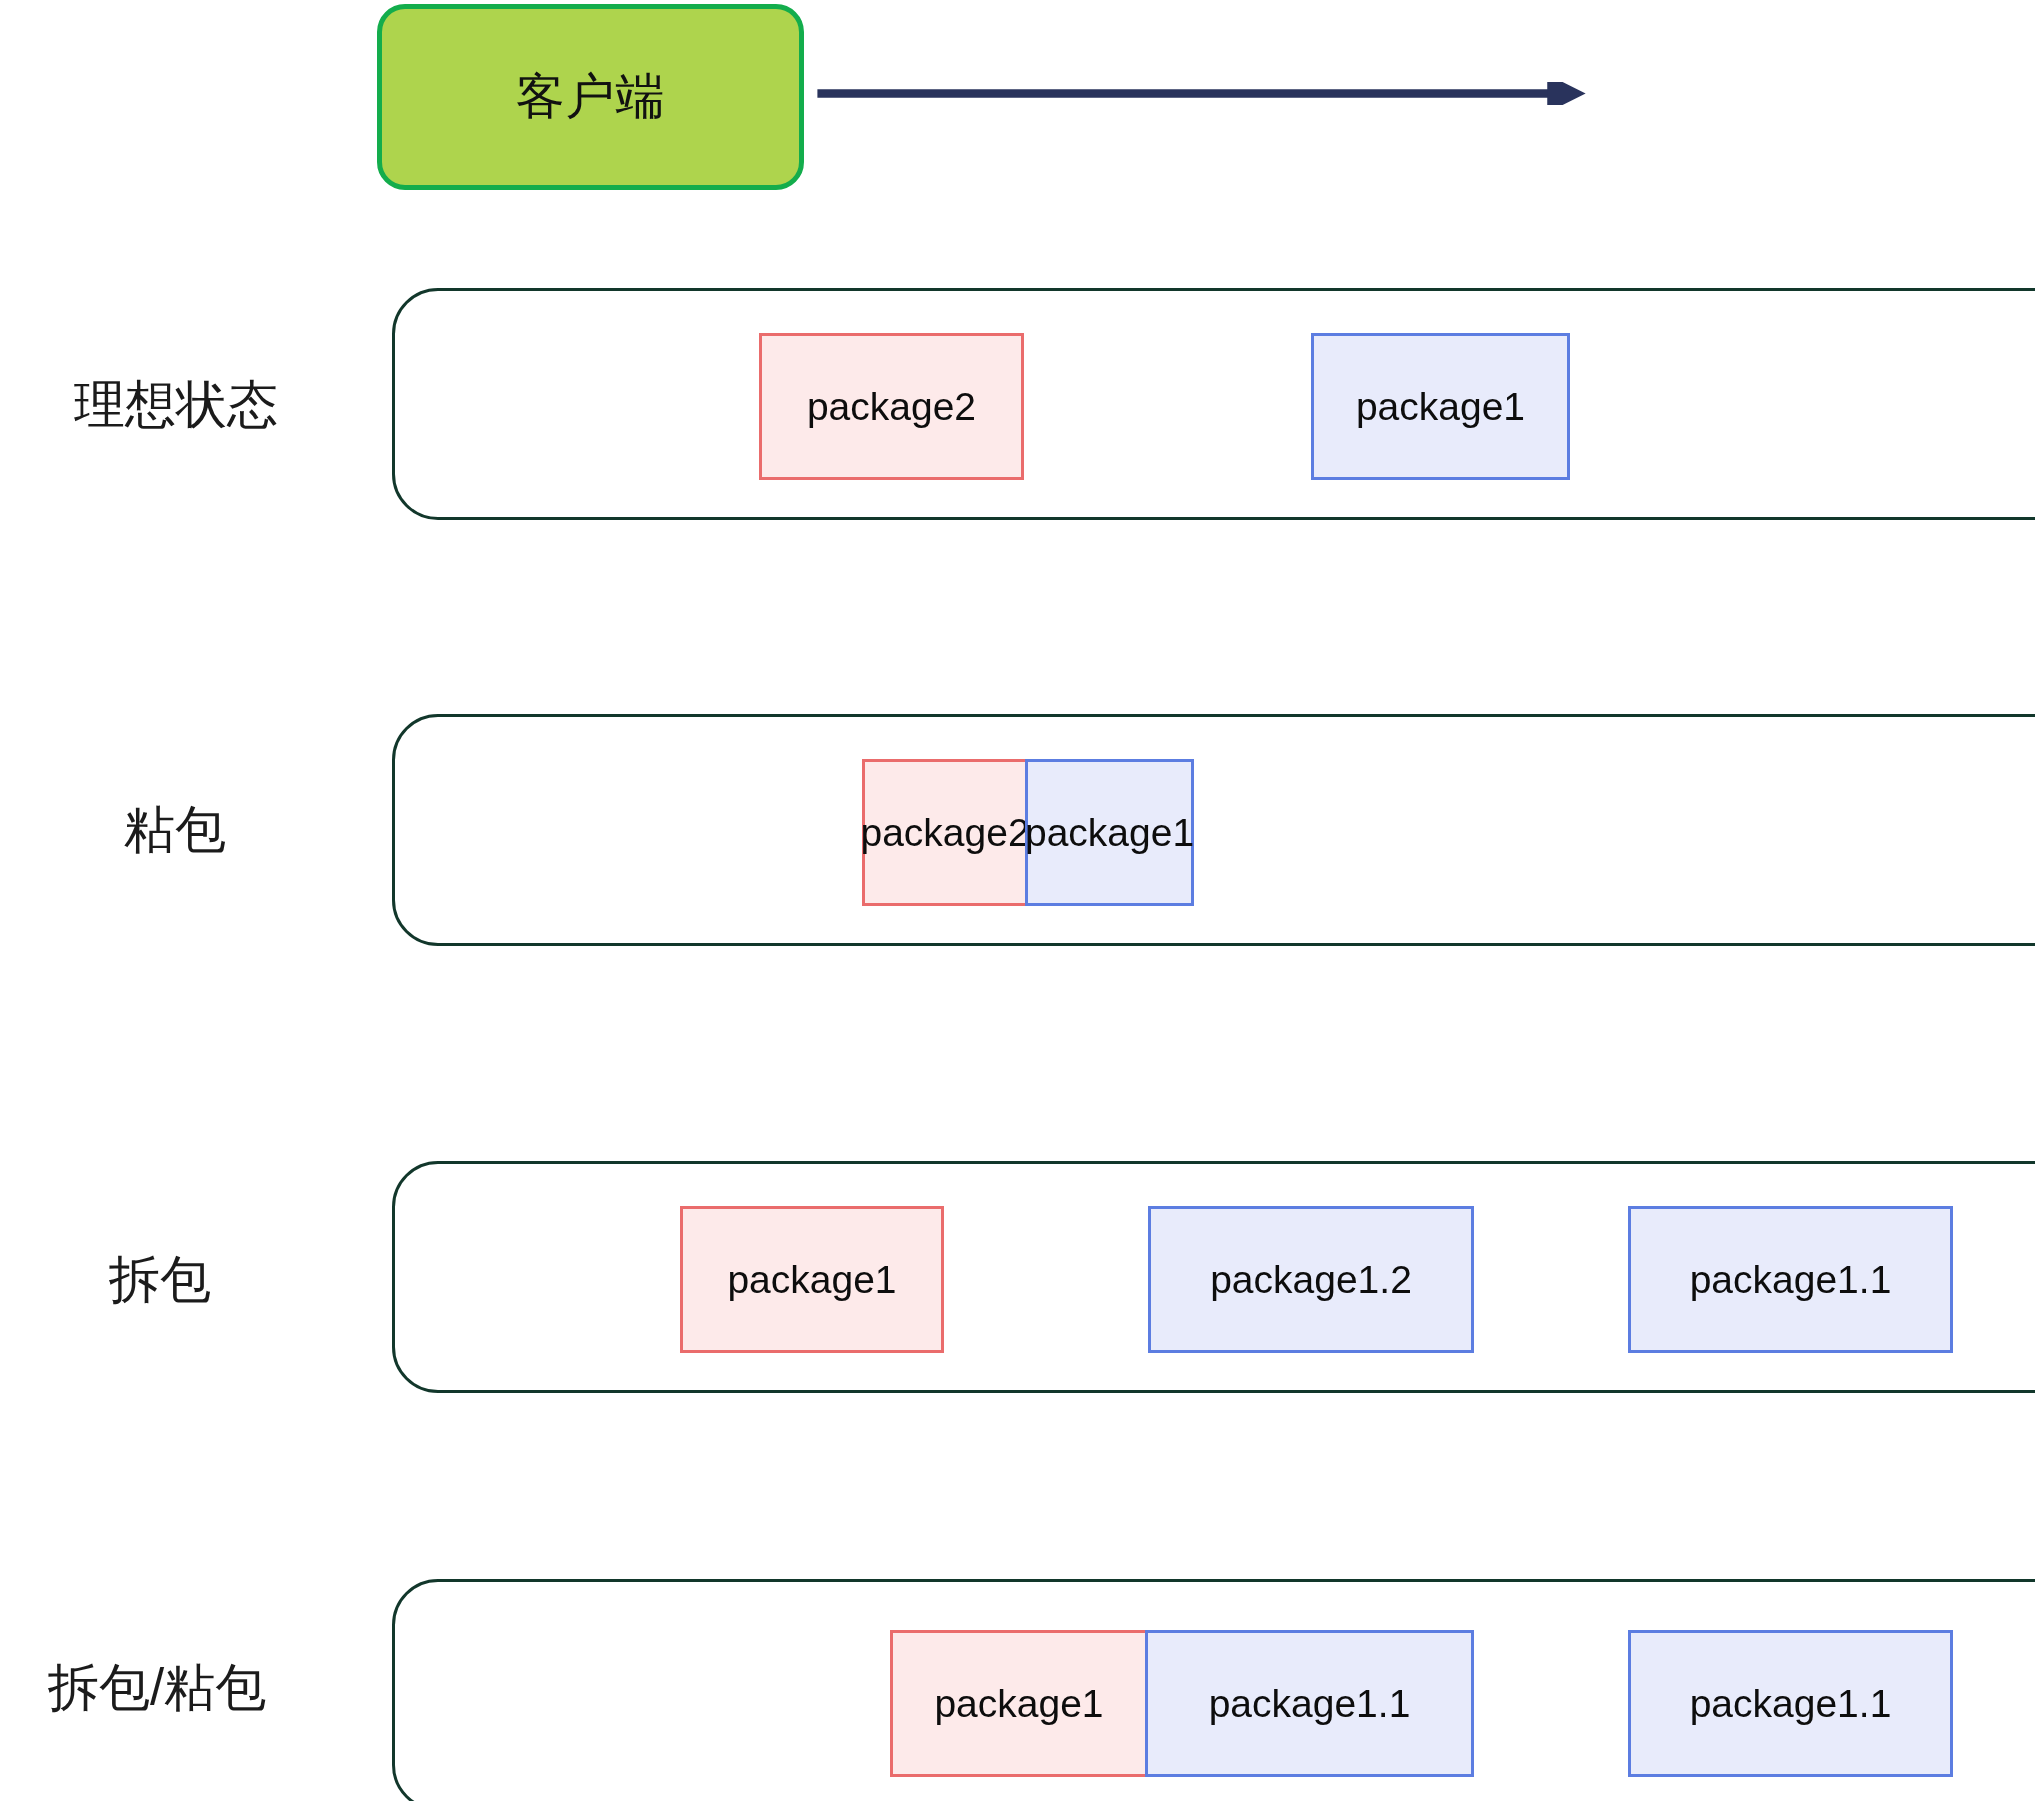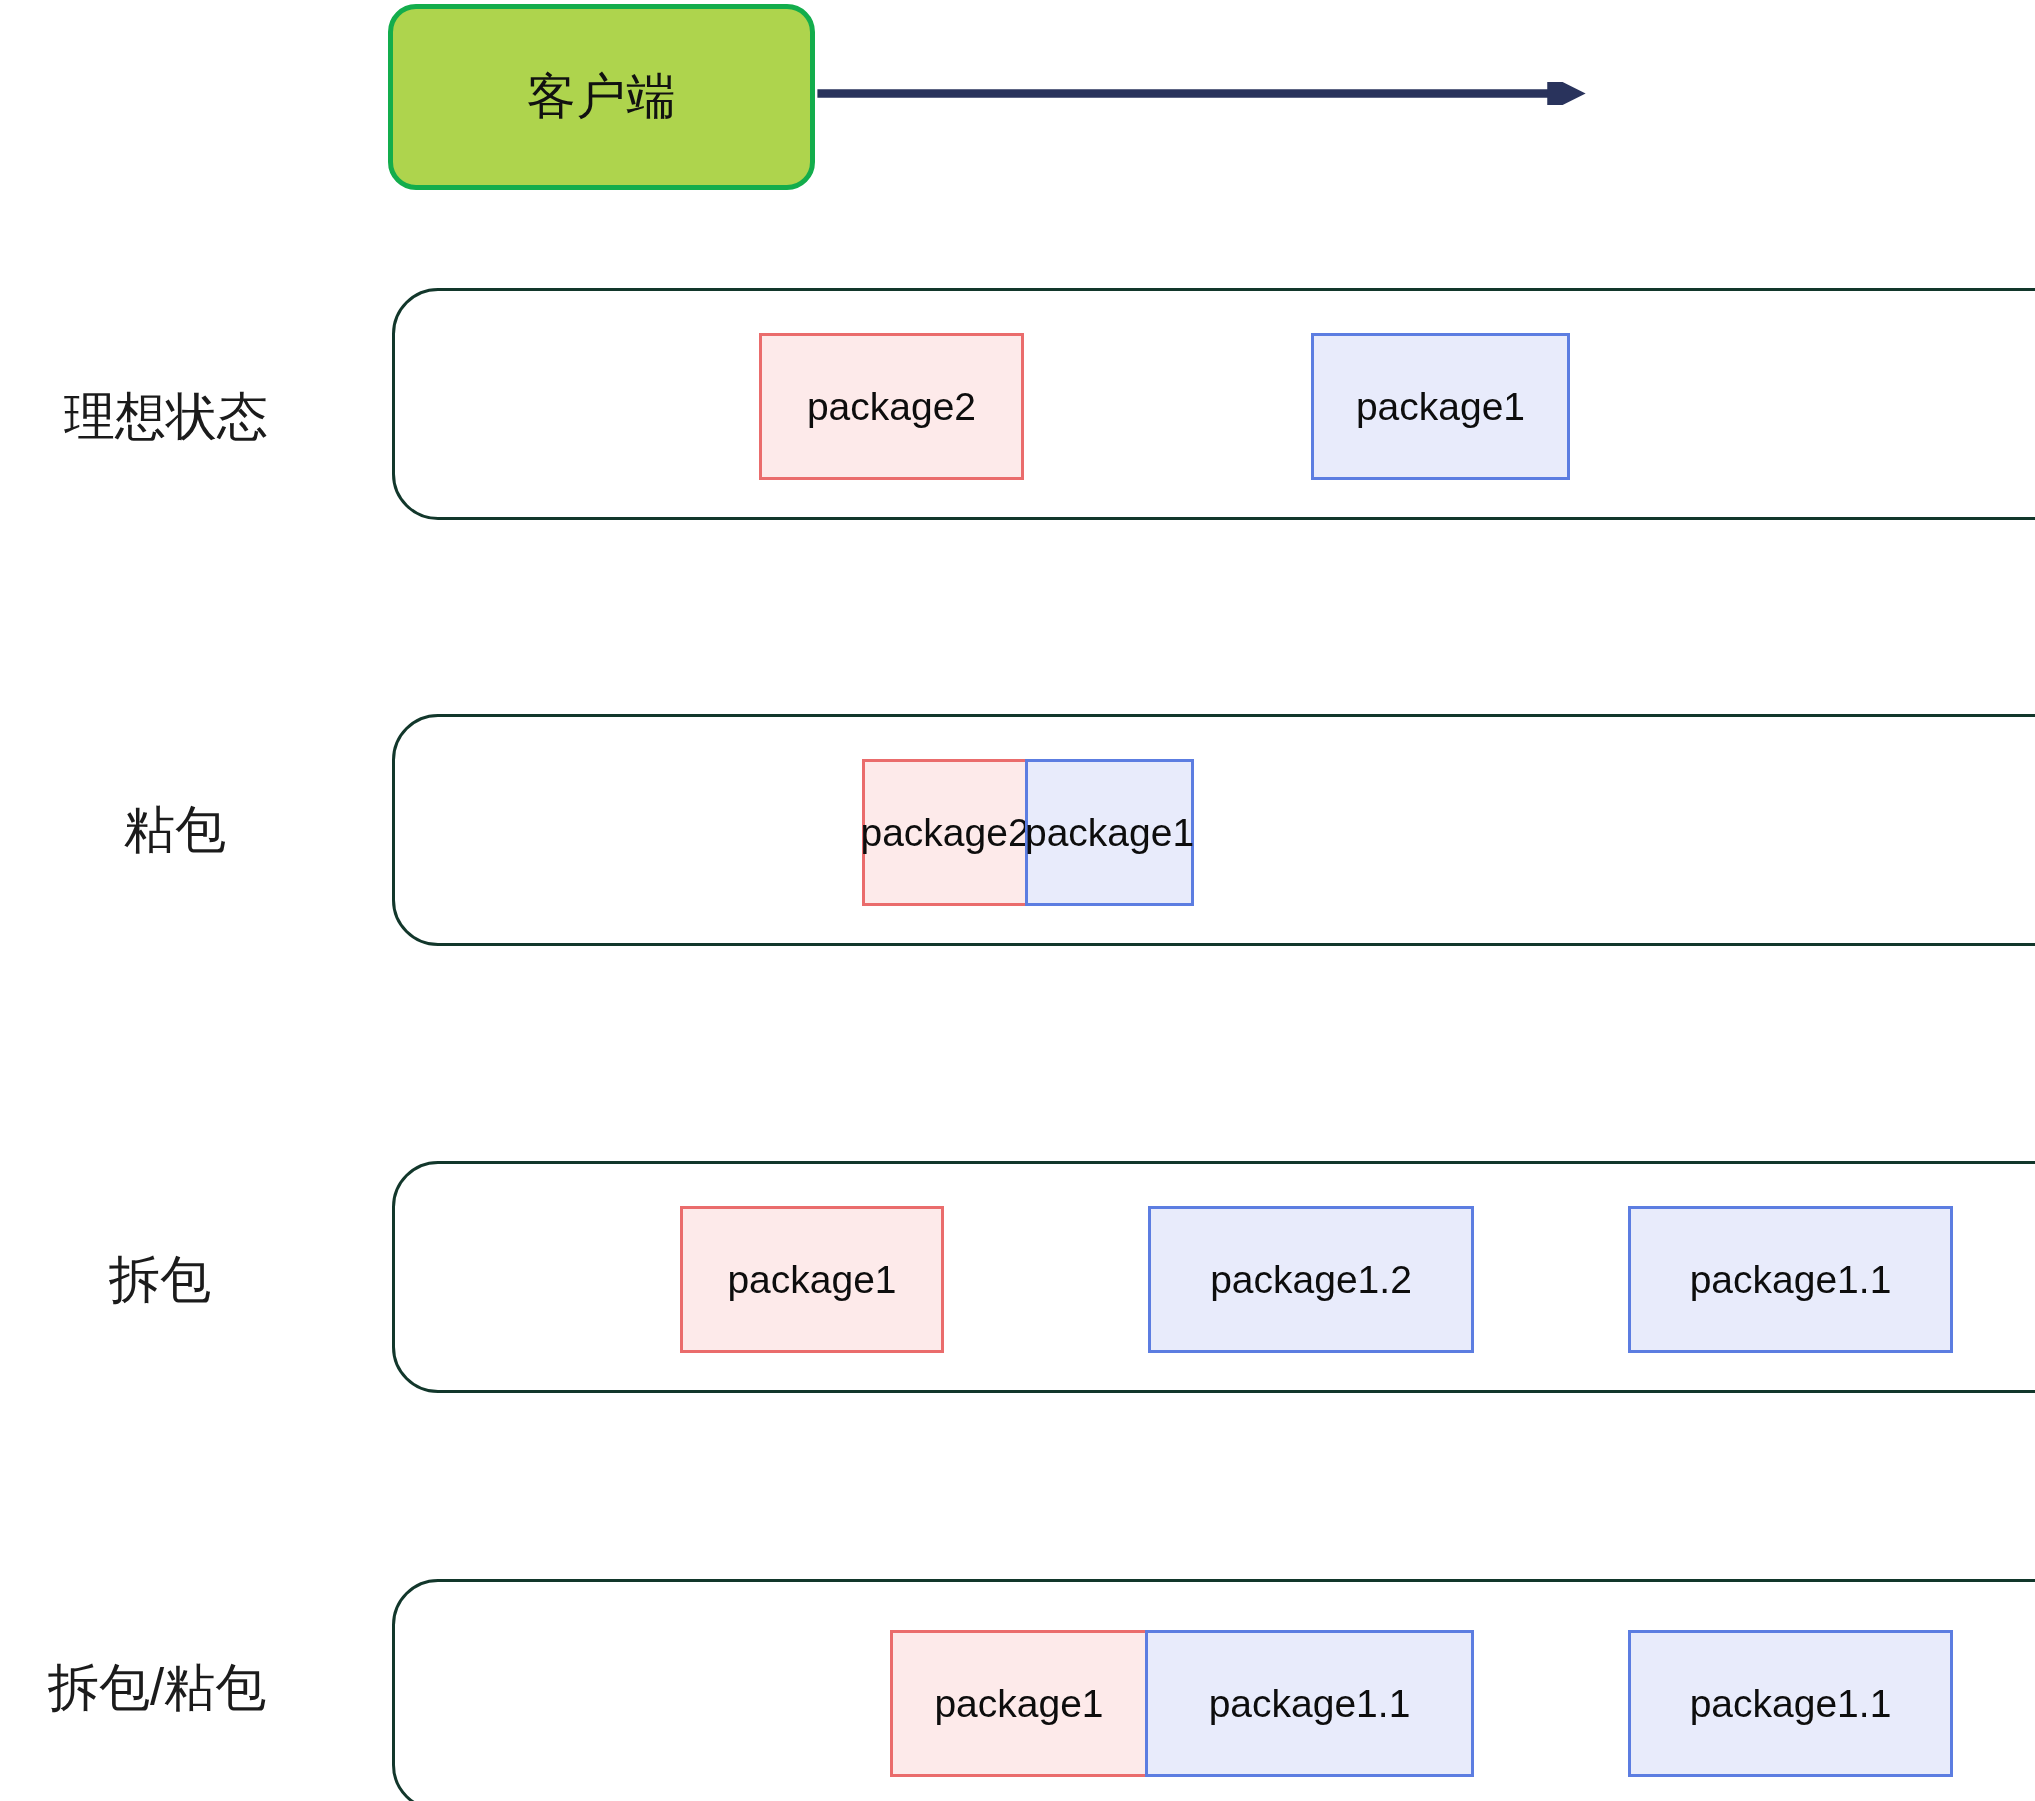--- a/index.html
+++ b/index.html
@@ -25,21 +25,21 @@
     display: flex;
     align-items: center;
     justify-content: center;
     border-radius: 28px;
     font-size: 49px;
     color: #111111;
     letter-spacing: 0.8px;
     line-height: 1;
   }
   #client-box {
-    left: 388px;
+    left: 377px;
     top: 3.9px;
     width: 427px;
     height: 186px;
     background: #aed44d;
     border: 5.4px solid #13ad4c;
   }
   #server-box {
     left: 1588px;
     top: 3.9px;
     width: 444px;
@@ -106,21 +106,21 @@
   <div id="client-box" class="endpoint">
     <span>客户端</span>
   </div>
 
   <svg id="flow-arrow" viewBox="0 0 1002 30" width="775" height="23" xmlns="http://www.w3.org/2000/svg">
     <line x1="0" y1="15" x2="972" y2="15" stroke="#29335c" stroke-width="11"></line>
     <polygon points="1002,15 952,40 952,-10" fill="#29335c"></polygon>
   </svg>
 
 
-  <div class="row-label" style="left:64px; top:379px;margin-top:12px;">理想状态</div>
+  <div class="row-label" style="left:74px; top:379px;">理想状态</div>
 
   <div class="stream-row" style="top:288px; height:232px;">
     <div class="pkg red" style="left:364px; top:42px; width:265px; height:147px;">package2</div>
     <div class="pkg blue" style="left:916px; top:42px; width:259px; height:147px;">package1</div>
   </div>
 
   <div class="row-label" style="left:124px; top:805px;font-family:Liberation Serif, serif;">粘包</div>
 
   <div class="stream-row" style="top:714px; height:232px;">
     <div class="pkg red" style="left:467px; top:42px; width:166px; height:147px;">package2</div>

